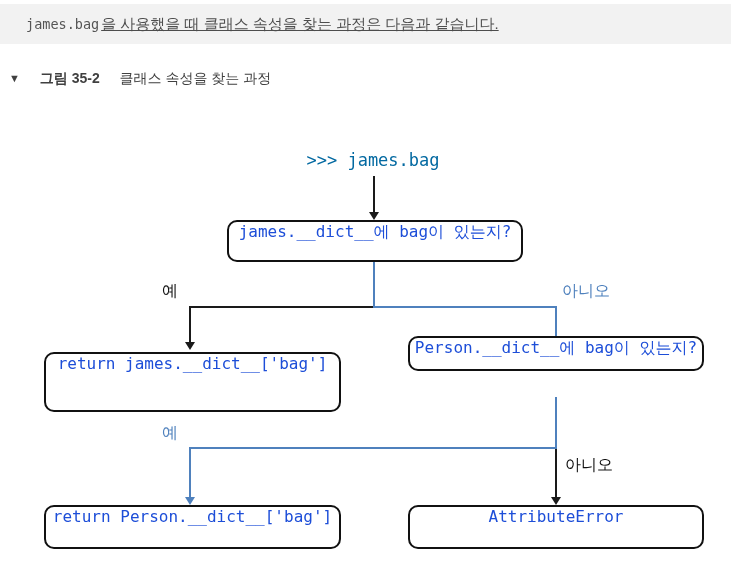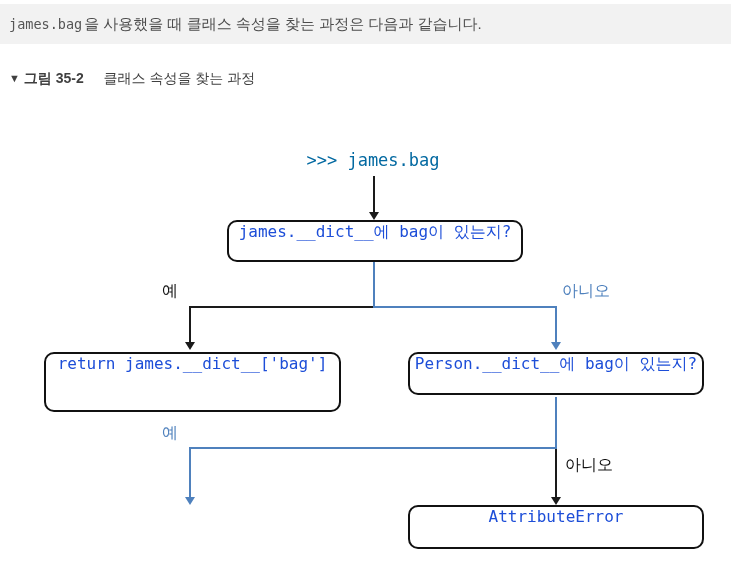--- a/index.html
+++ b/index.html
@@ -7,28 +7,28 @@
     --line-black:#1a1a1a;
     --header-bg:#f2f2f2;
     --text-main:#4d4d4d;
   }
   html,body{margin:0;padding:0;background:#fff;}
   .page{position:relative;width:731px;height:581px;background:#fff;overflow:hidden;
         font-family:"Liberation Sans","DejaVu Sans",sans-serif;}
   
   .header-bar{position:absolute;left:0;top:4px;width:731px;height:40px;
               background:var(--header-bg);display:flex;align-items:center;
-              box-sizing:border-box;padding-left:9px;}
+              box-sizing:border-box;padding-left:26px;}
   .header-bar .code{font-family:"DejaVu Sans Mono","Liberation Mono",monospace;
                     font-size:13.5px;color:#555;}
-  .header-bar .htext{font-size:15px;color:var(--text-main);margin-left:2px;}
+  .header-bar .htext{font-size:15px;color:var(--text-main);margin-left:2px;text-decoration:underline;}
   
   .caption{position:absolute;left:9px;top:70px;font-size:14px;color:#404040;}
   .caption .marker{font-size:11px;vertical-align:1px;}
-  .caption .num{font-weight:bold;margin-left:0;}
+  .caption .num{font-weight:bold;margin-left:16px;}
   .caption .ctext{margin-left:16px;}
   
   .start-code{position:absolute;left:373px;top:150px;transform:translateX(-50%);
               font-family:"DejaVu Sans Mono","Liberation Mono",monospace;
               font-size:17px;color:#0369a1;white-space:nowrap;}
   .node{position:absolute;box-sizing:border-box;border:2px solid #111;border-radius:10px;
         background:#fff;display:flex;justify-content:center;
         font-family:"DejaVu Sans Mono","Liberation Mono","Liberation Sans",monospace;
         font-size:16px;color:#1d4ed8;white-space:nowrap;}
   .vline,.hline{position:absolute;}
@@ -76,31 +76,34 @@
   <div class="ah-down ah-black" style="left:185px;top:342px;"></div>
   <div class="vline blue" style="left:555px;top:306px;height:38px;"></div>
   <div class="ah-down ah-blue" style="left:551px;top:342px;"></div>
 
   <div class="edge-label lbl-black" style="left:162px;top:281px;">예</div>
   <div class="edge-label lbl-blue" style="left:562px;top:281px;">아니오</div>
 
   <div class="node" style="left:44px;top:352px;width:297px;height:60px;">
     <span>return james.__dict__['bag']</span>
   </div>
-  <div class="node" style="left:408px;top:352px;width:296px;height:43px;">
+  <div class="node" style="left:408px;top:336px;width:296px;height:35px;">
     <span>Person.__dict__에 bag이 있는지?</span>
   </div>
 
   <div class="vline blue" style="left:555px;top:397px;height:52px;"></div>
   <div class="hline blue" style="left:189px;top:447px;width:368px;"></div>
   <div class="vline blue" style="left:189px;top:447px;height:50px;"></div>
   <div class="ah-down ah-blue" style="left:185px;top:497px;"></div>
   <div class="vline black" style="left:555px;top:449px;height:48px;"></div>
   <div class="ah-down ah-black" style="left:551px;top:497px;"></div>
 
   <div class="edge-label lbl-blue" style="left:162px;top:423px;">예</div>
   <div class="edge-label lbl-black" style="left:565px;top:455px;">아니오</div>
 
+  <div class="node" style="left:44px;top:505px;width:297px;height:44px;">
+    <span>return Person.__dict__['bag']</span>
+  </div>
   <div class="node" style="left:408px;top:505px;width:296px;height:44px;">
     <span>AttributeError</span>
   </div>
 
 </div>
 
 </body></html>

